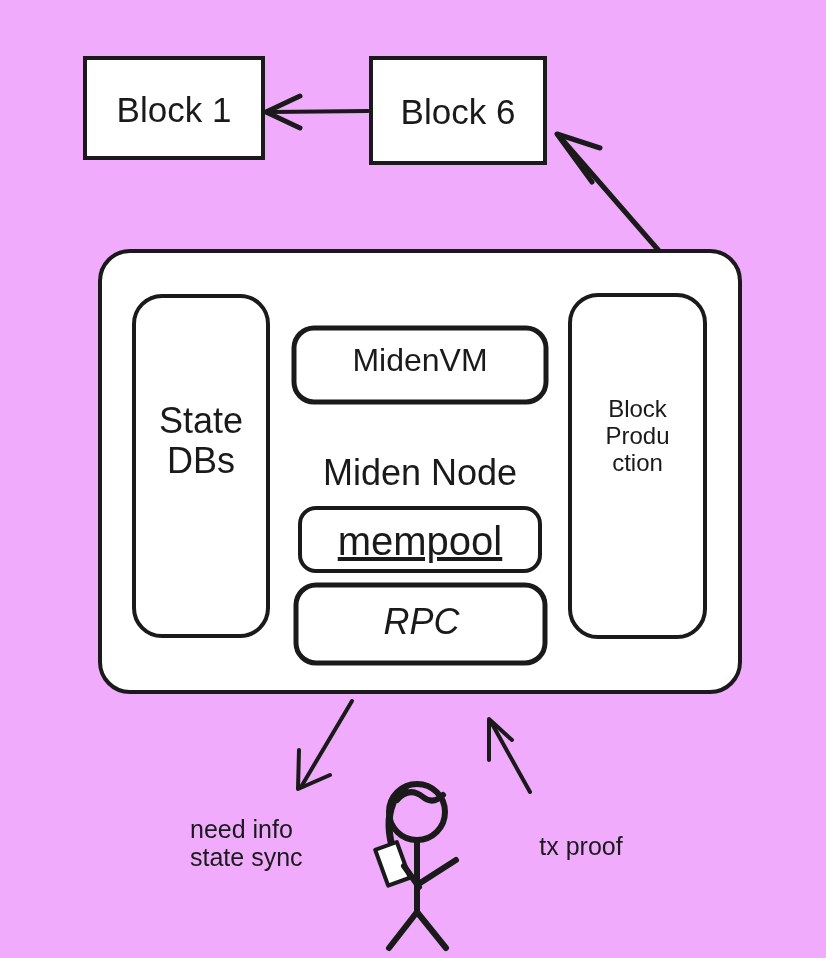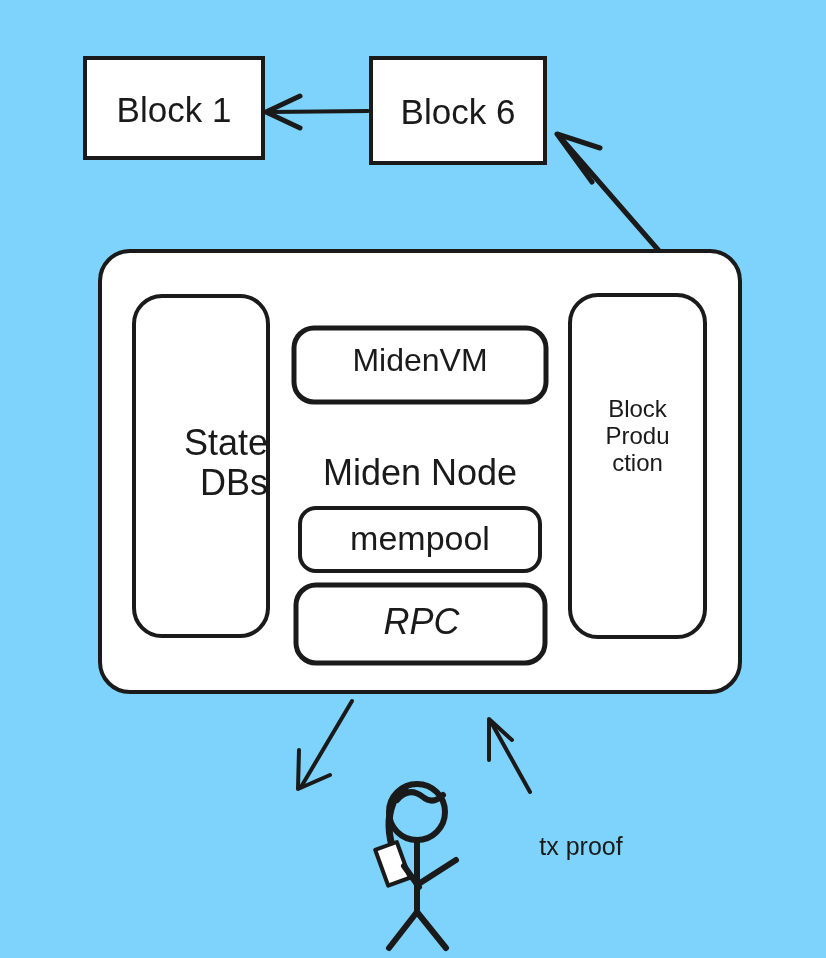--- a/index.html
+++ b/index.html
@@ -7,21 +7,21 @@
     padding: 0;
     background: #ffffff;
   }
   body {
     font-family: "Liberation Sans", sans-serif;
   }
   #canvas {
     position: relative;
     width: 826px;
     height: 958px;
-    background: #7dd3fc;
+    background: #f0abfc;
     overflow: hidden;
   }
   .svg-layer {
     position: absolute;
     left: 0;
     top: 0;
     width: 826px;
     height: 958px;
   }
   .lbl {
@@ -31,21 +31,21 @@
     line-height: 1.12;
     white-space: pre;
     pointer-events: none;
     font-family: "Liberation Sans", sans-serif;
   }
   .lbl-block      { font-size: 35px; }
   .lbl-midenvm    { font-size: 32px; }
   .lbl-statedbs   { font-size: 36px; }
   .lbl-blockprod  { font-size: 24px; }
   .lbl-midennode  { font-size: 36px; }
-  .lbl-mempool    { font-size: 34px; }
+  .lbl-mempool    { font-size: 40px; text-decoration: underline; }
   .lbl-rpc        { font-size: 36px; }
   .lbl-note       { font-size: 25px; }
 </style>
 </head>
 <body>
 
 <div id="canvas">
 
   <svg class="svg-layer" viewBox="0 0 826 958">
 
@@ -103,31 +103,33 @@
 
       <line x1="417" y1="912" x2="389" y2="948" stroke-width="6"></line>
       <line x1="417" y1="912" x2="446" y2="948" stroke-width="6"></line>
     </g>
   </svg>
 
   <div class="lbl lbl-block" style="left:85px; top:90px; width:178px;">Block 1</div>
 
   <div class="lbl lbl-block" style="left:371px; top:92px; width:174px;">Block 6</div>
 
-  <div class="lbl lbl-statedbs" style="left:134px; top:423px; width:134px;text-align:right;">State
+  <div class="lbl lbl-statedbs" style="left:134px; top:401px; width:134px;">State
 DBs</div>
 
   <div class="lbl lbl-midenvm" style="left:294px; top:343px; width:252px;">MidenVM</div>
 
   <div class="lbl lbl-midennode" style="left:290px; top:453px; width:260px;">Miden Node</div>
 
   <div class="lbl lbl-mempool" style="left:300px; top:519px; width:240px;">mempool</div>
 
   <div class="lbl lbl-rpc" style="left:297px; top:602px; width:249px;font-style:italic;">RPC</div>
 
   <div class="lbl lbl-blockprod" style="left:570px; top:396px; width:135px;">Block
 Produ
 ction</div>
 
+  <div class="lbl lbl-note" style="left:190px; top:815px; width:170px; text-align:left;">need info
+state sync</div>
 
   <div class="lbl lbl-note" style="left:521px; top:832px; width:120px; text-align:center;">tx proof</div>
 
 </div>
 
 </body></html>

